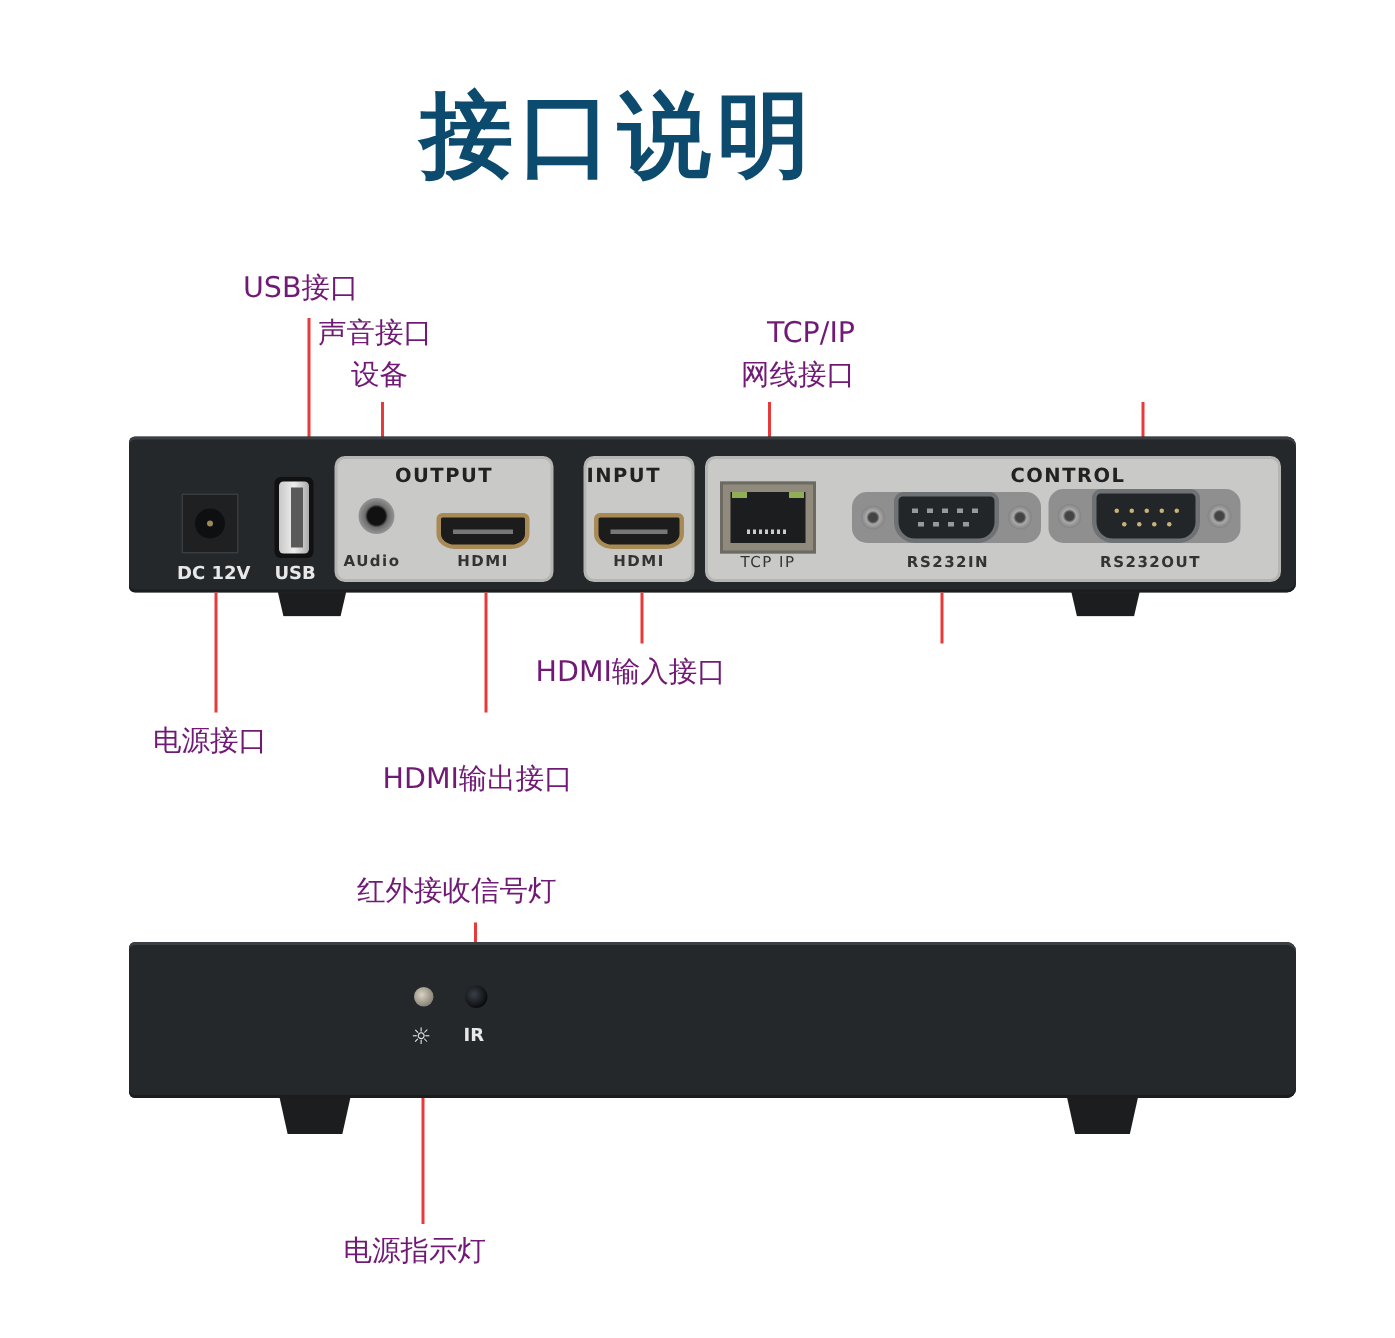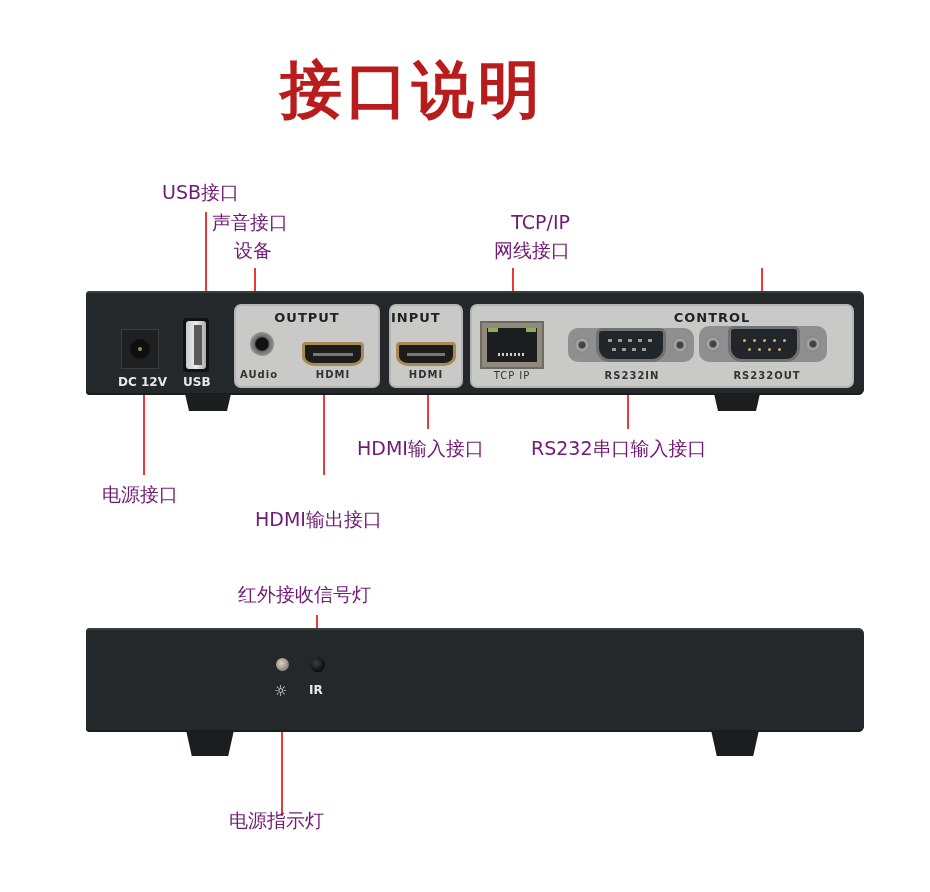--- a/index.html
+++ b/index.html
@@ -1,20 +1,20 @@
 <!DOCTYPE html>
 <html><head>
 <meta charset="utf-8">
 <style>
   html, body { margin: 0; padding: 0; background: #ffffff; }
   body { width: 930px; height: 892px; position: relative; overflow: hidden;
          font-family: "DejaVu Sans", "Liberation Sans", sans-serif; color: #111; }
   .abs { position: absolute; }
   .title { left: 0; width: 824px; top: 48px; text-align: center; font-size: 62px; font-weight: bold;
-           letter-spacing: 4px; color: #b91c1c; line-height: 84px; }
+           letter-spacing: 4px; color: #0c4a6e; line-height: 84px; }
   .label { font-size: 19px; line-height: 24px; white-space: nowrap; color: #701a75; }
   .label.center { text-align: right; }
   .vline { width: 2px; background: #e83a3a; }
   
   .device { background: #25282b; border-radius: 4px 6px 6px 4px; box-shadow: inset 0 2px 0 #3b3f43, inset 0 -2px 0 #1a1c1e; }
   .foot { background: #1b1d1f; clip-path: polygon(0 0, 100% 0, 88% 100%, 12% 100%); }
   .panel { background: #c9c9c8; border-radius: 7px; border: 2px solid #b5b5b4; box-sizing: border-box; }
   .ptitle { font-weight: bold; font-size: 13px; color: #222; letter-spacing: 1px; text-align: center; }
   .psub { font-size: 10px; color: #333; letter-spacing: 1px; font-weight: bold; text-align: center; }
   .devtext { font-weight: bold; font-size: 12px; color: #e8e8e8; }
@@ -53,21 +53,21 @@
       <div class="abs" style="left:16px;top:17px;width:4px;height:4px;border-radius:50%;background:#9a8a5a;"></div>
     </div>
     <div class="abs devtext" style="left:32px;top:84px;">DC 12V</div>
 
     <div class="abs" style="left:97px;top:27px;width:26px;height:54px;background:#111;border-radius:4px;">
       <div class="abs" style="left:3px;top:3px;width:20px;height:48px;background:linear-gradient(90deg,#c8c8c8,#eee,#aaa);border-radius:3px;"></div>
       <div class="abs" style="left:11px;top:7px;width:8px;height:40px;background:#5a5a5a;"></div>
     </div>
     <div class="abs devtext" style="left:97px;top:84px;">USB</div>
 
-    <div class="abs panel" style="left:148px;top:13px;width:146px;height:84px;">
+    <div class="abs panel" style="left:137px;top:13px;width:146px;height:84px;">
       <div class="abs ptitle" style="left:0;width:142px;top:4px;">OUTPUT</div>
       <div class="abs" style="left:14px;top:26px;width:24px;height:24px;border-radius:50%;background:radial-gradient(circle,#111 35%,#6e6e6e 45%,#9b9b9b 75%);"></div>
       <div class="abs psub" style="left:4px;top:63px;">AUdio</div>
       <div class="abs hdmi" style="left:66px;top:36px;width:62px;height:24px;"></div>
       <div class="abs psub" style="left:66px;width:62px;top:63px;">HDMI</div>
     </div>
 
     <div class="abs panel" style="left:303px;top:13px;width:74px;height:84px;">
       <div class="abs ptitle" style="left:0;width:48px;top:4px;">INPUT</div>
       <div class="abs hdmi" style="left:5px;top:36px;width:60px;height:24px;"></div>
@@ -113,34 +113,33 @@
       <div class="abs psub" style="left:250px;width:90px;top:64px;">RS232OUT</div>
     </div>
   </div>
 
   <div class="abs vline" style="left:143px;top:395px;height:80px;"></div>
   <div class="abs vline" style="left:323px;top:395px;height:80px;"></div>
   <div class="abs vline" style="left:427px;top:395px;height:34px;"></div>
   <div class="abs vline" style="left:627px;top:395px;height:34px;"></div>
 
   <div class="abs label" style="left:357px;top:436px;">HDMI输入接口</div>
-  <div class="abs label" style="left:531px;top:436px;">RS232串口输入接口</div>
   <div class="abs label" style="left:102px;top:482px;">电源接口</div>
   <div class="abs label" style="left:255px;top:494px;margin-top:13px;">HDMI输出接口</div>
 </div>
 
 <div class="abs" style="left:0;top:560px;width:930px;height:332px;padding-left:12px;">
   <div class="abs label" style="left:238px;top:22px;">红外接收信号灯</div>
   <div class="abs vline" style="left:316px;top:55px;height:14px;"></div>
 
   <div class="abs foot" style="left:186px;top:170px;width:48px;height:26px;"></div>
   <div class="abs foot" style="left:711px;top:170px;width:48px;height:26px;"></div>
 
   <div class="abs device" style="left:86px;top:68px;width:778px;height:104px;">
     <div class="abs" style="left:190px;top:30px;width:13px;height:13px;border-radius:50%;background:radial-gradient(circle at 40% 40%,#d8d2c2,#8a857a 70%);"></div>
     <div class="abs" style="left:224px;top:29px;width:15px;height:15px;border-radius:50%;background:radial-gradient(circle at 40% 40%,#3a3f48,#0b0c0e 70%);"></div>
     <div class="abs devtext" style="left:188px;top:54px;font-size:15px;font-weight:normal;">☼</div>
     <div class="abs devtext" style="left:223px;top:55px;">IR</div>
   </div>
 
   <div class="abs vline" style="left:281px;top:172px;height:84px;"></div>
-  <div class="abs label" style="left:229px;top:248px;text-align:center;">电源指示灯</div>
+  <div class="abs label" style="left:229px;top:262px;text-align:center;">电源指示灯</div>
 </div>
 
 </body></html>

